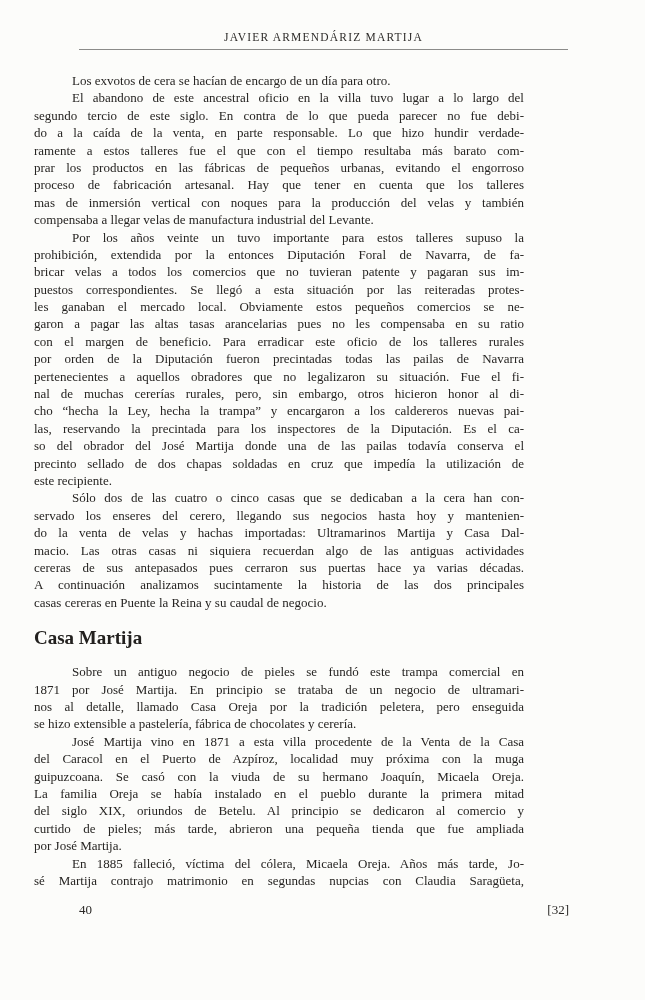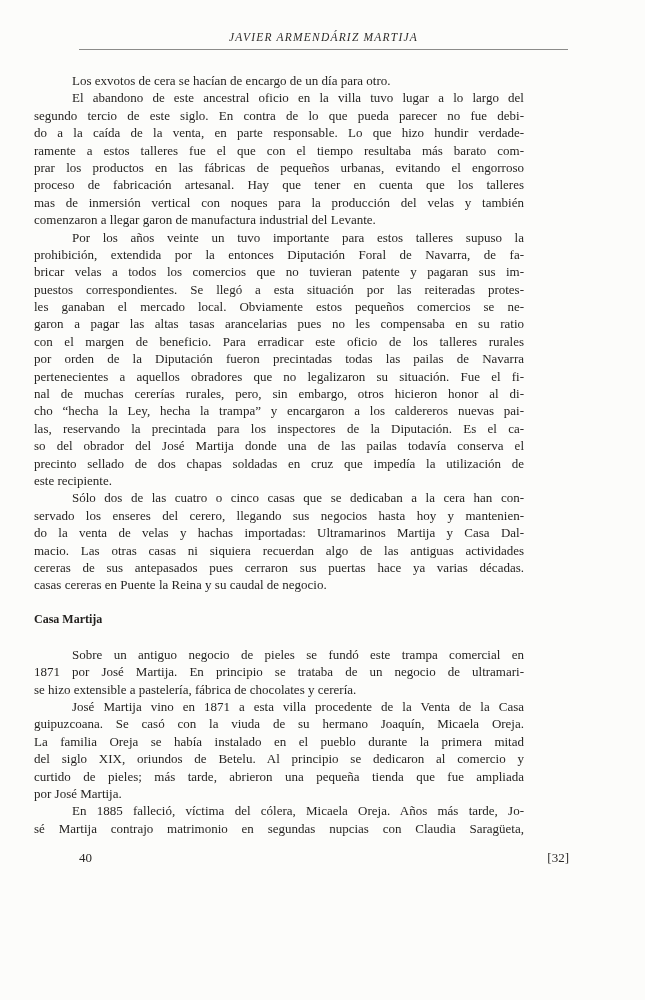--- a/index.html
+++ b/index.html
@@ -19,21 +19,20 @@
   .running-header {
     margin: 0 77px 0 79px;
     padding-top: 30px;
     padding-bottom: 5px;
     border-bottom: 1.5px solid #8b8b89;
     text-align: center;
     font-size: 11.5px;
     letter-spacing: 1.2px;
     color: #2e2c2a;
     line-height: 14px;
-    font-style: italic;
   }
   .content {
     margin: 22px 77px 0 34px;
     width: 490px;
     font-size: 13px;
     color: #262422;
   }
   .para { margin: 0; }
   .line {
     height: 17.4px;
@@ -42,21 +41,21 @@
     text-align: justify;
     text-align-last: justify;
   }
   .line.indent { text-indent: 38px; }
   .line.lastline { text-align-last: left; }
   .heading {
     height: 17.4px;
     line-height: 17.4px;
     margin: 17.4px 0;
     font-weight: bold;
-    font-size: 12px;
+    font-size: 19px;
     color: #22201e;
   }
   .folio-row {
     margin: 13px 77px 0 79px;
     width: 490px;
     display: flex;
     justify-content: space-between;
     font-size: 13px;
     color: #2a2826;
     line-height: 16px;
@@ -74,21 +73,21 @@
         <div class="line indent lastline">Los exvotos de cera se hacían de encargo de un día para otro.</div>
       </div>
       <div class="para">
         <div class="line indent">El abandono de este ancestral oficio en la villa tuvo lugar a lo largo del</div>
         <div class="line">segundo tercio de este siglo. En contra de lo que pueda parecer no fue debi-</div>
         <div class="line">do a la caída de la venta, en parte responsable. Lo que hizo hundir verdade-</div>
         <div class="line">ramente a estos talleres fue el que con el tiempo resultaba más barato com-</div>
         <div class="line">prar los productos en las fábricas de pequeños urbanas, evitando el engorroso</div>
         <div class="line">proceso de fabricación artesanal. Hay que tener en cuenta que los talleres</div>
         <div class="line">mas de inmersión vertical con noques para la producción del velas y también</div>
-        <div class="line lastline">comenzaron a llegar garon de manufactura industrial del Levante.</div>
+        <div class="line lastline">compensaba a llegar velas de manufactura industrial del Levante.</div>
       </div>
       <div class="para">
         <div class="line indent">Por los años veinte un tuvo importante para estos talleres supuso la</div>
         <div class="line">prohibición, extendida por la entonces Diputación Foral de Navarra, de fa-</div>
         <div class="line">bricar velas a todos los comercios que no tuvieran patente y pagaran sus im-</div>
         <div class="line">puestos correspondientes. Se llegó a esta situación por las reiteradas protes-</div>
         <div class="line">les ganaban el mercado local. Obviamente estos pequeños comercios se ne-</div>
         <div class="line">garon a pagar las altas tasas arancelarias pues no les compensaba en su ratio</div>
         <div class="line">con el margen de beneficio. Para erradicar este oficio de los talleres rurales</div>
         <div class="line">por orden de la Diputación fueron precintadas todas las pailas de Navarra</div>
@@ -99,30 +98,33 @@
         <div class="line">so del obrador del José Martija donde una de las pailas todavía conserva el</div>
         <div class="line">precinto sellado de dos chapas soldadas en cruz que impedía la utilización de</div>
         <div class="line lastline">este recipiente.</div>
       </div>
       <div class="para">
         <div class="line indent">Sólo dos de las cuatro o cinco casas que se dedicaban a la cera han con-</div>
         <div class="line">servado los enseres del cerero, llegando sus negocios hasta hoy y mantenien-</div>
         <div class="line">do la venta de velas y hachas importadas: Ultramarinos Martija y Casa Dal-</div>
         <div class="line">macio. Las otras casas ni siquiera recuerdan algo de las antiguas actividades</div>
         <div class="line">cereras de sus antepasados pues cerraron sus puertas hace ya varias décadas.</div>
+        <div class="line">A continuación analizamos sucintamente la historia de las dos principales</div>
         <div class="line lastline">casas cereras en Puente la Reina y su caudal de negocio.</div>
       </div>
       <div class="heading">Casa Martija</div>
       <div class="para">
         <div class="line indent">Sobre un antiguo negocio de pieles se fundó este trampa comercial en</div>
         <div class="line">1871 por José Martija. En principio se trataba de un negocio de ultramari-</div>
+        <div class="line">nos al detalle, llamado Casa Oreja por la tradición peletera, pero enseguida</div>
         <div class="line lastline">se hizo extensible a pastelería, fábrica de chocolates y cerería.</div>
       </div>
       <div class="para">
         <div class="line indent">José Martija vino en 1871 a esta villa procedente de la Venta de la Casa</div>
+        <div class="line">del Caracol en el Puerto de Azpíroz, localidad muy próxima con la muga</div>
         <div class="line">guipuzcoana. Se casó con la viuda de su hermano Joaquín, Micaela Oreja.</div>
         <div class="line">La familia Oreja se había instalado en el pueblo durante la primera mitad</div>
         <div class="line">del siglo XIX, oriundos de Betelu. Al principio se dedicaron al comercio y</div>
         <div class="line">curtido de pieles; más tarde, abrieron una pequeña tienda que fue ampliada</div>
         <div class="line lastline">por José Martija.</div>
       </div>
       <div class="para">
         <div class="line indent">En 1885 falleció, víctima del cólera, Micaela Oreja. Años más tarde, Jo-</div>
         <div class="line">sé Martija contrajo matrimonio en segundas nupcias con Claudia Saragüeta,</div>
       </div>

